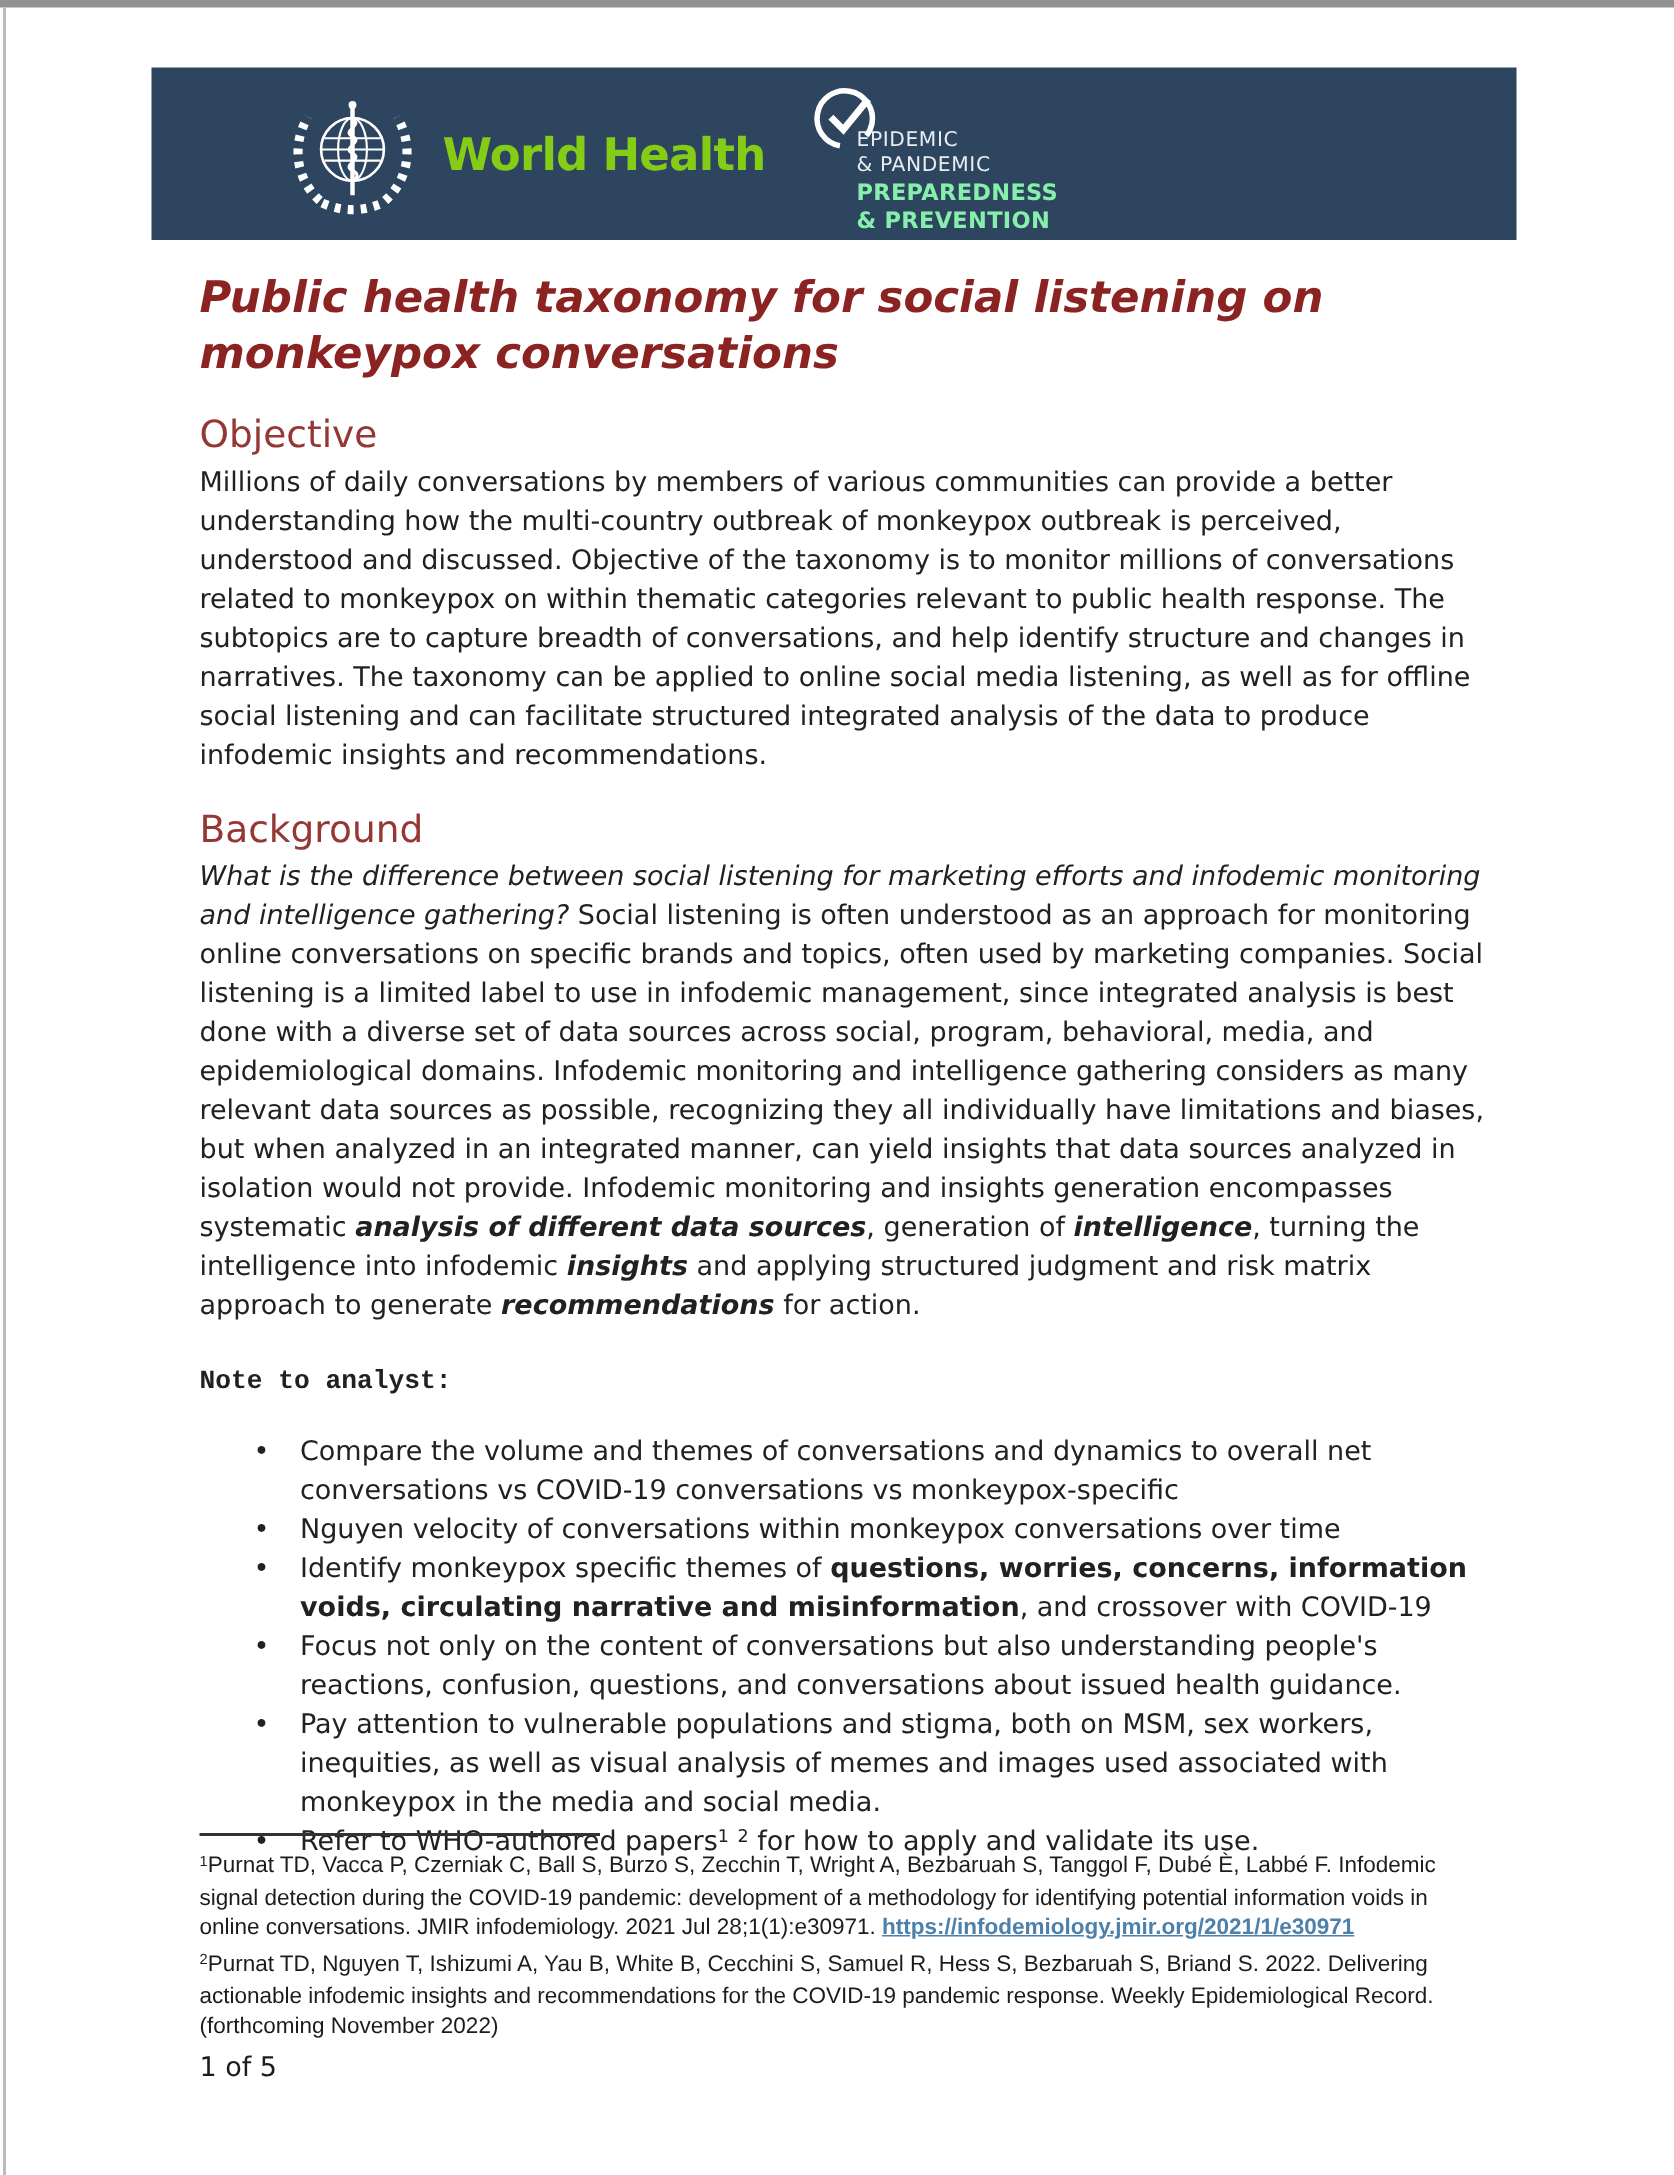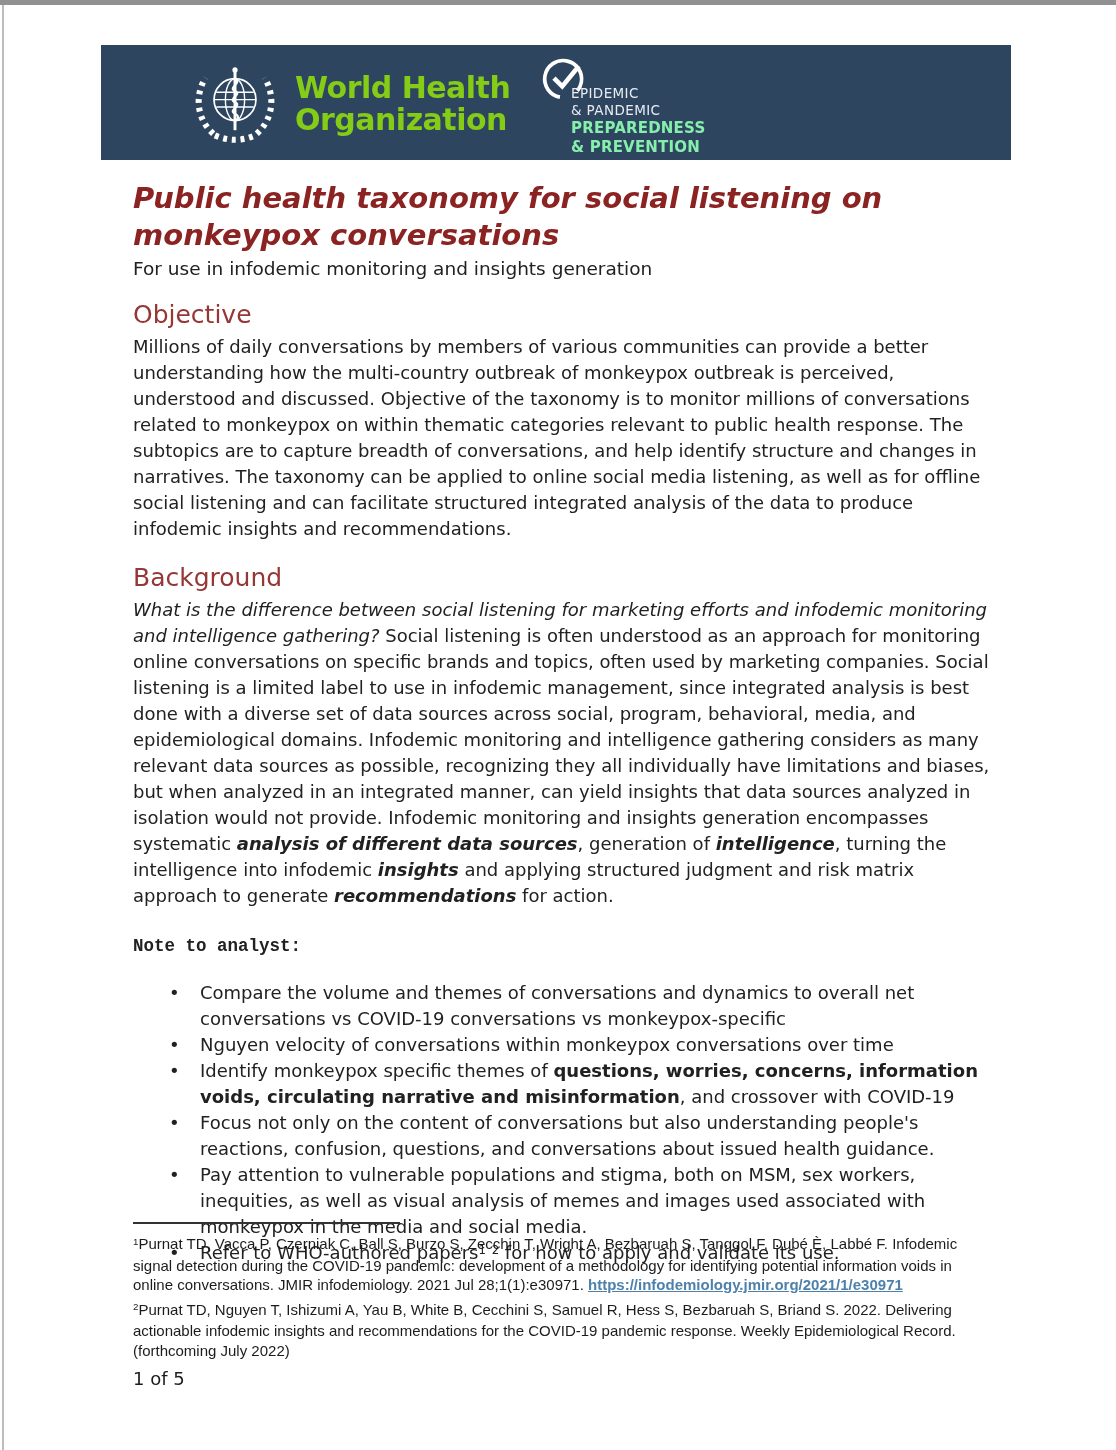--- a/index.html
+++ b/index.html
@@ -73,21 +73,20 @@
       <path d="M33.5,36.5 H76.5" stroke-width="1.6"></path>
       <path d="M31,45 H79" stroke-width="1.6"></path>
       <path d="M33.5,53.5 H76.5" stroke-width="1.6"></path>
 
       <path d="M55,11 V80" stroke-width="3.4"></path>
       <circle cx="55" cy="11" r="3" fill="#ffffff" stroke="none"></circle>
       <path d="M55,22 C64,26 46,31 55,35 C64,39 46,44 55,48 C64,52 46,57 55,61 C61,64 58,68 55,69" stroke-width="2.4"></path>
     </svg>
     <div class="who-text">
       <div>World Health</div>
-      <div>Organization</div>
     </div>
   </div>
 
   <div class="epp-logo">
     <svg class="epp-circle" viewBox="0 0 52 52" fill="none" stroke="#ffffff">
       <circle cx="24" cy="26" r="20" stroke-width="4" stroke-dasharray="104 22" transform="rotate(100 24 26)"></circle>
       <path d="M14,25 L23,34 L41,12" stroke-width="5"></path>
     </svg>
     <div class="epp-text">
       <div>EPIDEMIC</div>
@@ -95,21 +94,20 @@
       <div class="bold">PREPAREDNESS</div>
       <div class="bold">&amp; PREVENTION</div>
     </div>
   </div>
 
 </div>
 
 <div class="content">
 
   <h1 class="doc-title">Public health taxonomy for social listening on monkeypox conversations</h1>
-  <p class="doc-subtitle">For use in infodemic monitoring and insights generation</p>
 
   <h2 class="section-heading">Objective</h2>
   <p class="para">Millions of daily conversations by members of various communities can provide a better understanding how the multi-country outbreak of monkeypox outbreak is perceived, understood and discussed. Objective of the taxonomy is to monitor millions of conversations related to monkeypox on within thematic categories relevant to public health response. The subtopics are to capture breadth of conversations, and help identify structure and changes in narratives. The taxonomy can be applied to online social media listening, as well as for offline social listening and can facilitate structured integrated analysis of the data to produce infodemic insights and recommendations.</p>
 
   <h2 class="section-heading">Background</h2>
   <p class="para"><span class="ri">What is the difference between social listening for marketing efforts and infodemic monitoring and intelligence gathering?</span><span> Social listening is often understood as an approach for monitoring online conversations on specific brands and topics, often used by marketing companies. Social listening is a limited label to use in infodemic management, since integrated analysis is best done with a diverse set of data sources across social, program, behavioral, media, and epidemiological domains. Infodemic monitoring and intelligence gathering considers as many relevant data sources as possible, recognizing they all individually have limitations and biases, but when analyzed in an integrated manner, can yield insights that data sources analyzed in isolation would not provide. Infodemic monitoring and insights generation encompasses systematic </span><span class="rb ri">analysis of different data sources</span><span>, generation of </span><span class="rb ri">intelligence</span><span>, turning the intelligence into infodemic </span><span class="rb ri">insights</span><span> and applying structured judgment and risk matrix approach to generate </span><span class="rb ri">recommendations</span><span> for action.</span></p>
 
   <p class="note-heading">Note to analyst:</p>
   <ul class="bullets">
       <li><span>Compare the volume and themes of conversations and dynamics to overall net conversations vs COVID-19 conversations vs monkeypox-specific</span></li>
@@ -118,16 +116,16 @@
       <li><span>Focus not only on the content of conversations but also understanding people's reactions, confusion, questions, and conversations about issued health guidance.</span></li>
       <li><span>Pay attention to vulnerable populations and stigma, both on MSM, sex workers, inequities, as well as visual analysis of memes and images used associated with monkeypox in the media and social media.</span></li>
       <li><span>Refer to WHO-authored papers</span><span class="rsup">1</span><span> </span><span class="rsup">2</span><span> for how to apply and validate its use.</span></li>
     </ul>
 </div>
 
 <div class="footnote-area">
   <div class="footnote-sep"></div>
   <div class="footnotes">
       <div class="footnote"><span class="rsup">1</span><span>Purnat TD, Vacca P, Czerniak C, Ball S, Burzo S, Zecchin T, Wright A, Bezbaruah S, Tanggol F, Dubé È, Labbé F. Infodemic signal detection during the COVID-19 pandemic: development of a methodology for identifying potential information voids in online conversations. JMIR infodemiology. 2021 Jul 28;1(1):e30971. </span><a class="rlink" href="#">https://infodemiology.jmir.org/2021/1/e30971</a></div>
-      <div class="footnote"><span class="rsup">2</span><span>Purnat TD, Nguyen T, Ishizumi A, Yau B, White B, Cecchini S, Samuel R, Hess S, Bezbaruah S, Briand S. 2022. Delivering actionable infodemic insights and recommendations for the COVID-19 pandemic response. Weekly Epidemiological Record. (forthcoming July 2022)</span></div>
+      <div class="footnote"><span class="rsup">2</span><span>Purnat TD, Nguyen T, Ishizumi A, Yau B, White B, Cecchini S, Samuel R, Hess S, Bezbaruah S, Briand S. 2022. Delivering actionable infodemic insights and recommendations for the COVID-19 pandemic response. Weekly Epidemiological Record. (forthcoming November 2022)</span></div>
     </div>
   <div class="page-number">1 of 5</div>
 </div>
 
 </body></html>

